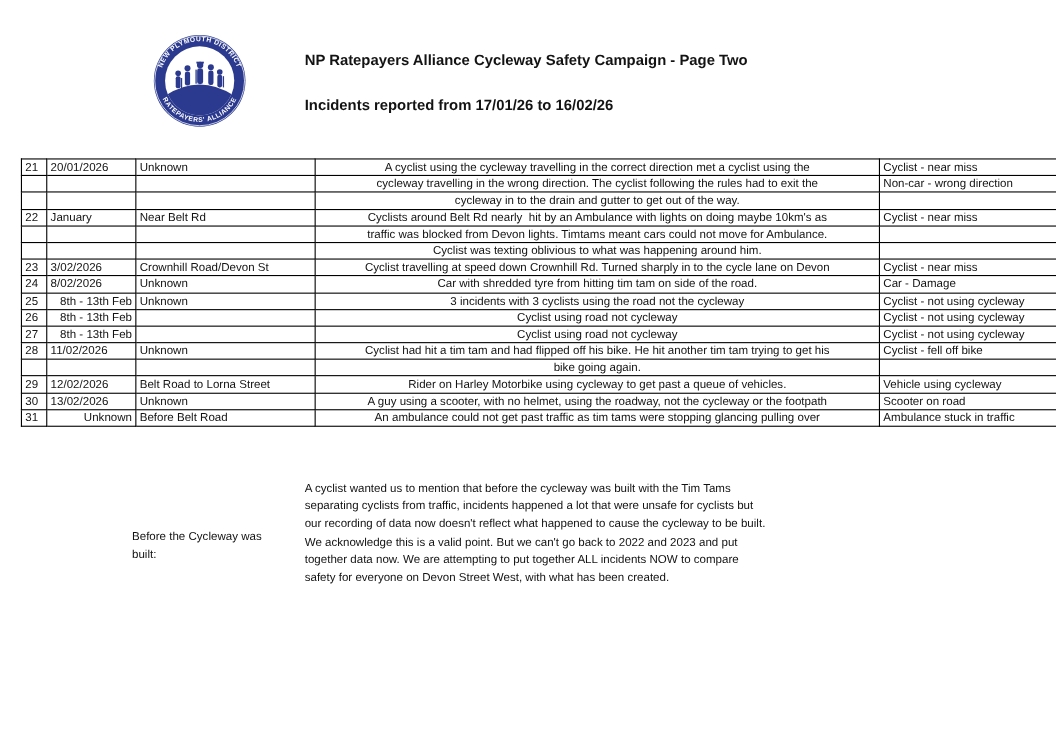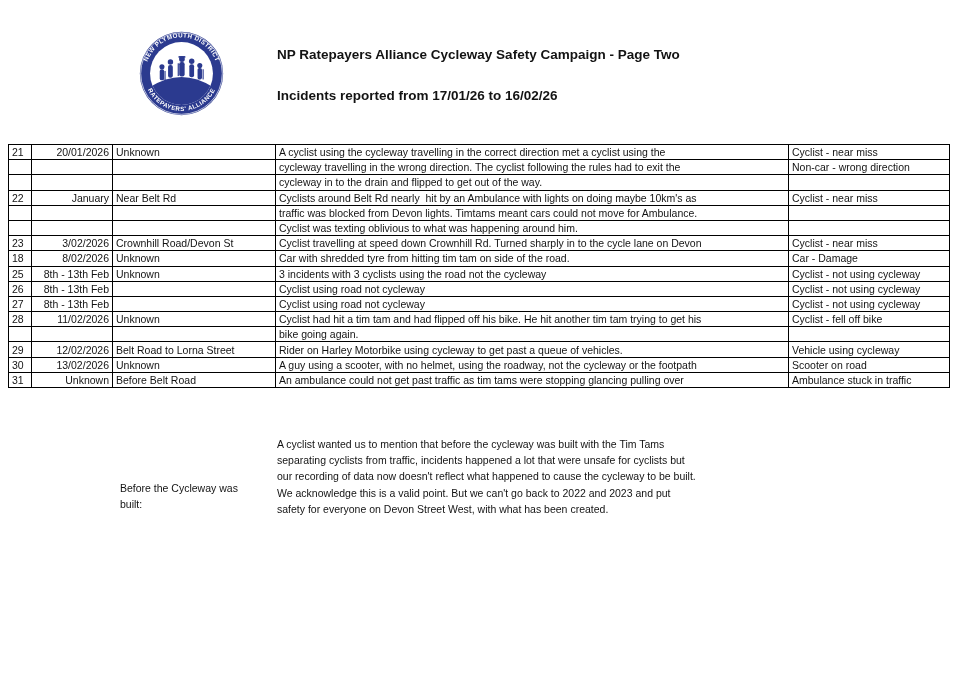--- a/index.html
+++ b/index.html
@@ -11,34 +11,34 @@
   .logo { position:absolute; left:139px; top:29px; width:85px; height:89px; }
   .title {
     position:absolute; left:277px; top:47px;
     font-size:13.5px; font-weight:bold; white-space:nowrap;
   }
   .subtitle {
     position:absolute; left:277px; top:88px;
     font-size:13.5px; font-weight:bold; white-space:nowrap;
   }
   table.incidents {
-    position:absolute; left:8px; top:144px; width:941px;
+    position:absolute; left:19px; top:144px; width:941px;
     border-collapse:collapse; table-layout:fixed;padding-left:32px;
   }
   table.incidents td {
     border:1px solid #000; height:15.2px; line-height:14px;
     font-size:10.5px; padding:0 3px; overflow:hidden; white-space:pre;
     vertical-align:middle;
   }
   td.c-num  { width:23px;  padding-left:4px; }
   td.c-date { width:81px;  }
   td.c-loc  { width:163px; }
-  td.c-desc { width:513px; }
+  td.c-desc { width:513px;text-align:center; }
   td.c-cat  { width:161px; }
-  td.c-date[data-align="right"] { text-align:right; }
+  td.c-date[data-align="right"] { text-align:left; }
   td.c-date[data-align="left"]  { text-align:right; }
   .footer-label {
     position:absolute; left:120px; top:436px; width:132px;
     font-size:10.5px; line-height:16px;margin-top:44px;
   }
   .footer-para {
     position:absolute; left:277px; top:436px; width:520px;
     font-size:10.5px; line-height:16.2px;
   }
   .footer-para div { white-space:pre; }
@@ -103,21 +103,21 @@
       <td class="c-num"></td>
       <td class="c-date" data-align=""></td>
       <td class="c-loc"></td>
       <td class="c-desc">cycleway travelling in the wrong direction. The cyclist following the rules had to exit the</td>
       <td class="c-cat">Non-car - wrong direction</td>
     </tr>
     <tr>
       <td class="c-num"></td>
       <td class="c-date" data-align=""></td>
       <td class="c-loc"></td>
-      <td class="c-desc">cycleway in to the drain and flipped to get out of the way.</td>
+      <td class="c-desc">cycleway in to the drain and gutter to get out of the way.</td>
       <td class="c-cat"></td>
     </tr>
     <tr>
       <td class="c-num">22</td>
       <td class="c-date" data-align="right">January</td>
       <td class="c-loc">Near Belt Rd</td>
       <td class="c-desc">Cyclists around Belt Rd nearly  hit by an Ambulance with lights on doing maybe 10km's as</td>
       <td class="c-cat">Cyclist - near miss</td>
     </tr>
     <tr>
@@ -135,21 +135,21 @@
       <td class="c-cat"></td>
     </tr>
     <tr>
       <td class="c-num">23</td>
       <td class="c-date" data-align="right">3/02/2026</td>
       <td class="c-loc">Crownhill Road/Devon St</td>
       <td class="c-desc">Cyclist travelling at speed down Crownhill Rd. Turned sharply in to the cycle lane on Devon</td>
       <td class="c-cat">Cyclist - near miss</td>
     </tr>
     <tr>
-      <td class="c-num">18</td>
+      <td class="c-num">24</td>
       <td class="c-date" data-align="right">8/02/2026</td>
       <td class="c-loc">Unknown</td>
       <td class="c-desc">Car with shredded tyre from hitting tim tam on side of the road.</td>
       <td class="c-cat">Car - Damage</td>
     </tr>
     <tr>
       <td class="c-num">25</td>
       <td class="c-date" data-align="left">8th - 13th Feb</td>
       <td class="c-loc">Unknown</td>
       <td class="c-desc">3 incidents with 3 cyclists using the road not the cycleway</td>
@@ -206,14 +206,15 @@
     </tr>
   </tbody>
 </table>
 
 <div class="footer-label">Before the Cycleway was built:</div>
 <div class="footer-para">
   <div>A cyclist wanted us to mention that before the cycleway was built with the Tim Tams</div>
   <div>separating cyclists from traffic, incidents happened a lot that were unsafe for cyclists but</div>
   <div>our recording of data now doesn't reflect what happened to cause the cycleway to be built.</div>
   <div>We acknowledge this is a valid point. But we can't go back to 2022 and 2023 and put</div>
+  <div>together data now. We are attempting to put together ALL incidents NOW to compare</div>
   <div>safety for everyone on Devon Street West, with what has been created.</div>
 </div>
 
 </body></html>

